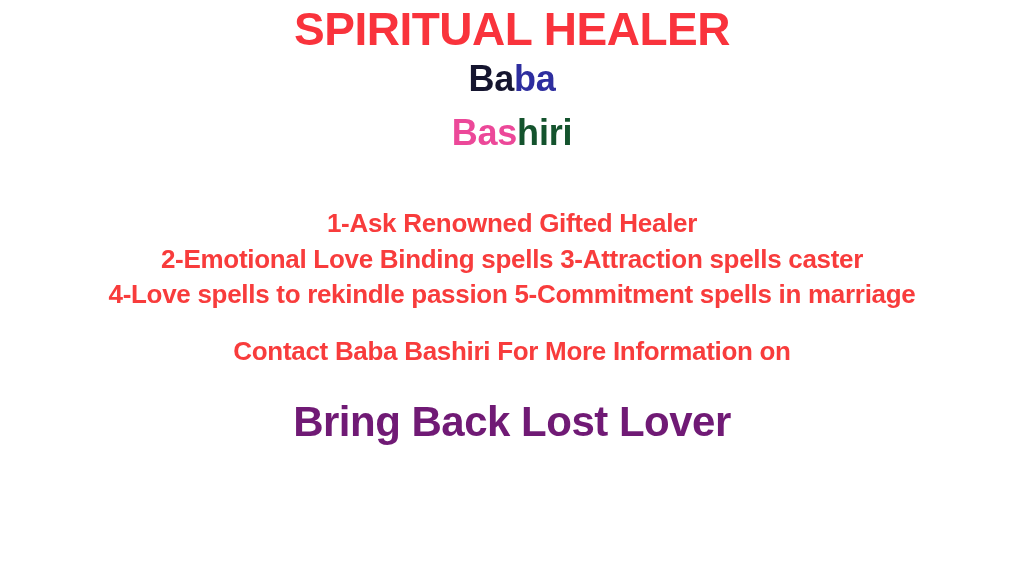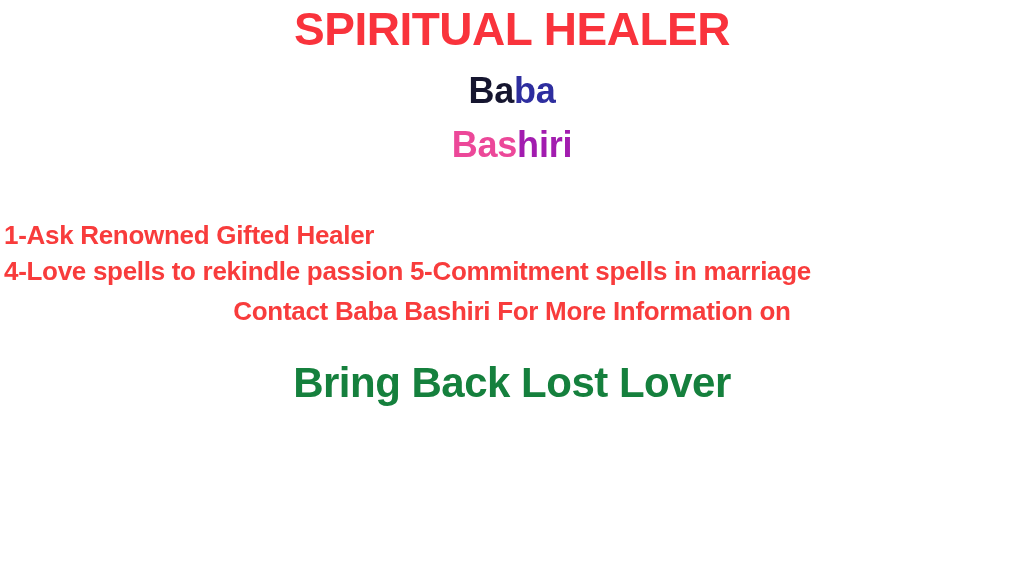--- a/index.html
+++ b/index.html
@@ -45,40 +45,40 @@
     margin: 0;
     padding: 0;
     font-family: "Liberation Sans", sans-serif;
     font-weight: bold;
     font-size: 36px;
     line-height: 46px;
     text-align: center;
     width: 100%;
     letter-spacing: -0.2px;
   }
-  .name-line.first { margin-top: 12px; }
+  .name-line.first { margin-top: 0; }
   .name-line.second { margin-top: 8px; }
 
   .seg-dark  { color: #15152f; }
   .seg-black { color: #07070c; }
   .seg-blue  { color: #2e2e9f; }
 
   
   .services {
-    margin: 0;
+    margin: 16px;
     padding: 0 4px;
     width: 100%;
     box-sizing: border-box;
     margin-top: 50px;
     font-family: "Liberation Sans Narrow", "Liberation Sans", sans-serif;
     font-weight: bold;
     font-size: 26px;
     line-height: 35.5px;
     color: #f83c3c;
-    text-align: left;
+    text-align: center;
     letter-spacing: -0.3px;
   }
   .services .svc-line {
     display: block;
     white-space: nowrap;
   }
   .services .svc-line.wrap {
     white-space: normal;
   }
 
@@ -101,42 +101,43 @@
   
   .footline {
     margin: 0;
     padding: 0;
     width: 100%;
     margin-top: 12px;
     font-family: "Liberation Sans", sans-serif;
     font-weight: bold;
     font-size: 42px;
     line-height: 50px;
-    color: #15803d;
+    color: #701a75;
     text-align: center;
     letter-spacing: -0.5px;
   }
 </style>
 </head>
 <body>
 
 <div class="poster">
 
   <h1 class="headline">SPIRITUAL HEALER</h1>
 
   <div class="name-line first">
     <span class="seg-dark" style="color: rgb(21, 21, 47);">Ba</span><span class="seg-blue" style="color: rgb(46, 46, 159);">ba</span>
   </div>
 
   <div class="name-line second">
-    <span class="seg-black" style="color: #ec4899;">Bas</span><span class="seg-blue" style="color: #a21caf;">hiri</span>
+    <span class="seg-black" style="color: #ec4899;">Bas</span><span class="seg-blue" style="color: #14532d;">hiri</span>
   </div>
 
   <div class="services">
     <span class="svc-line">1-Ask Renowned Gifted Healer</span>
+    <span class="svc-line">2-Emotional Love Binding spells 3-Attraction spells caster</span>
     <span class="svc-line">4-Love spells to rekindle passion 5-Commitment spells in marriage</span>
   </div>
 
   <div class="contact">
     <span>Contact Baba Bashiri For More Information on</span>
   </div>
 
   <div class="footline">Bring Back Lost Lover</div>
 
 </div>

